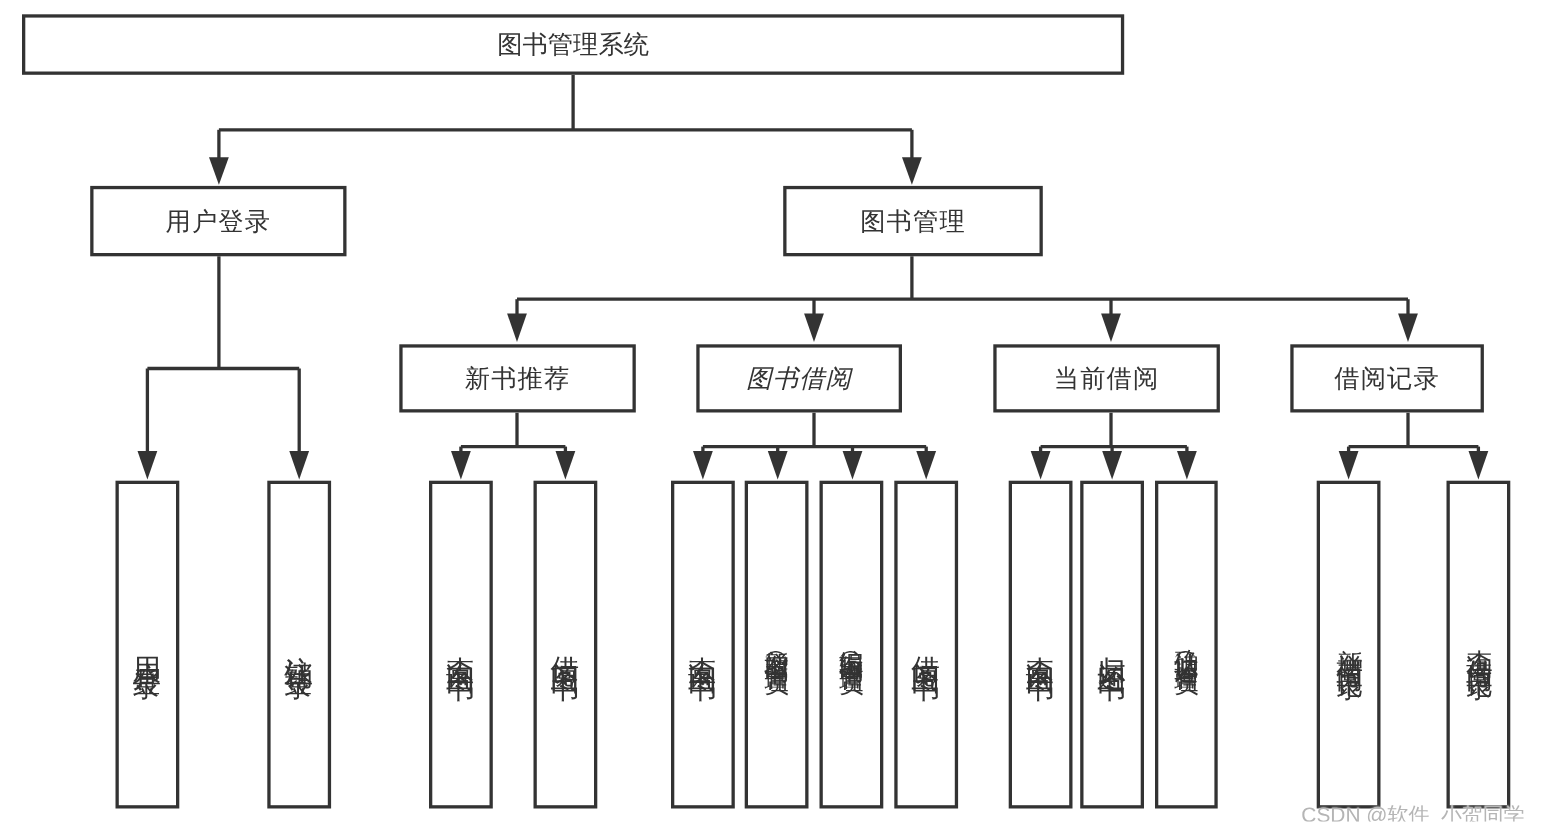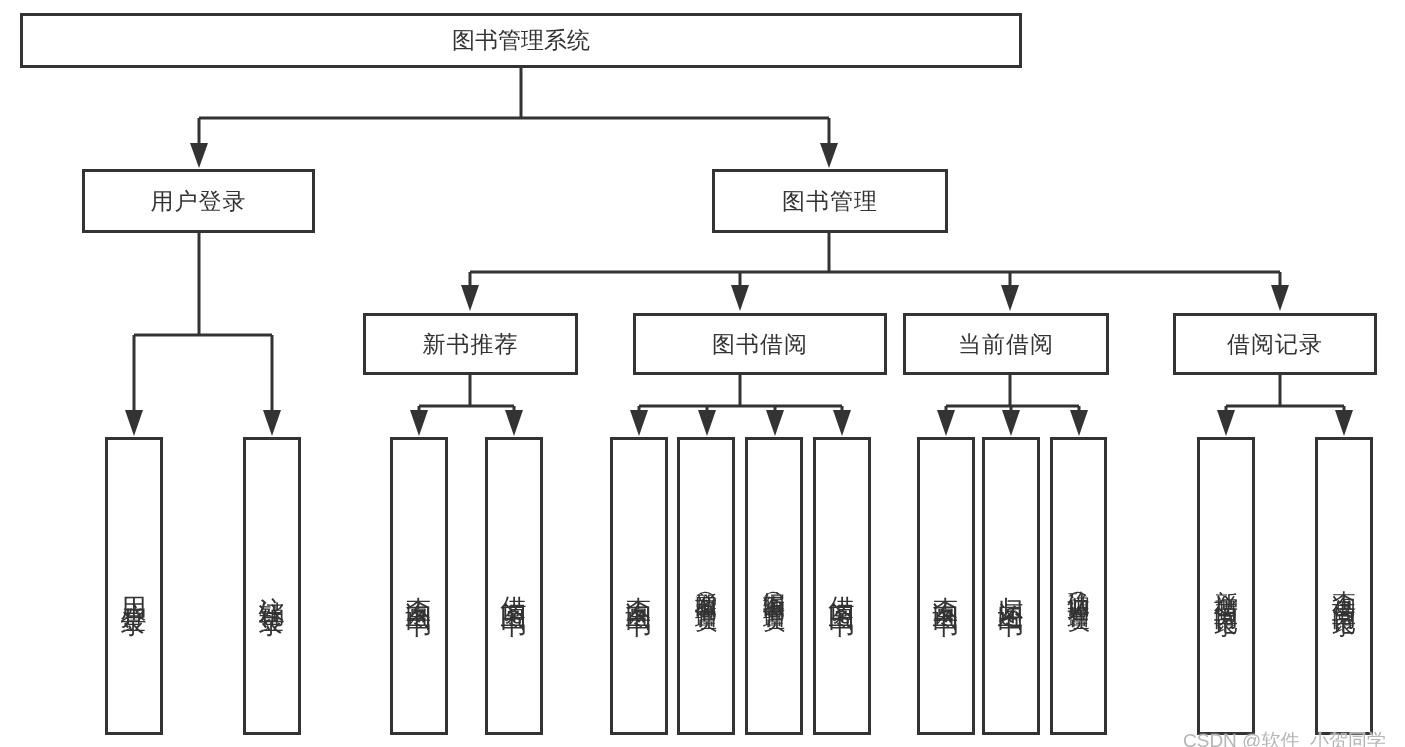--- a/index.html
+++ b/index.html
@@ -147,23 +147,23 @@
       <polygon class="ah" points="1335,410 1353,410 1344,436"></polygon>
     </g>
   </svg>
 
   <div class="box root-box">图书管理系统</div>
 
   <div class="box l2" style="left:82px; width:233px;">用户登录</div>
   <div class="box l2" style="left:712px; width:236px;">图书管理</div>
 
   <div class="box l3" style="left:363px; width:215px;">新书推荐</div>
-  <div class="box l3" style="left:633px; width:254px;">图书借阅</div>
+  <div class="box l3" style="left:633px; width:187px;font-style:italic;">图书借阅</div>
   <div class="box l3" style="left:903px; width:206px;">当前借阅</div>
-  <div class="box l3" style="left:1173px; width:204px;">借阅记录</div>
+  <div class="box l3" style="left:1173px; width:176px;">借阅记录</div>
 
   <div class="box leaf" style="left:105px;">用户登录</div>
   <div class="box leaf" style="left:243px;">注销登录</div>
 
   <div class="box leaf" style="left:390px;">查询图书</div>
   <div class="box leaf" style="left:485px;">借阅图书</div>
 
   <div class="box leaf" style="left:610px;">查询图书</div>
   <div class="box leaf long" style="left:677px;">新增图书（管理员）</div>
   <div class="box leaf long" style="left:745px;">编辑图书（管理员）</div>

